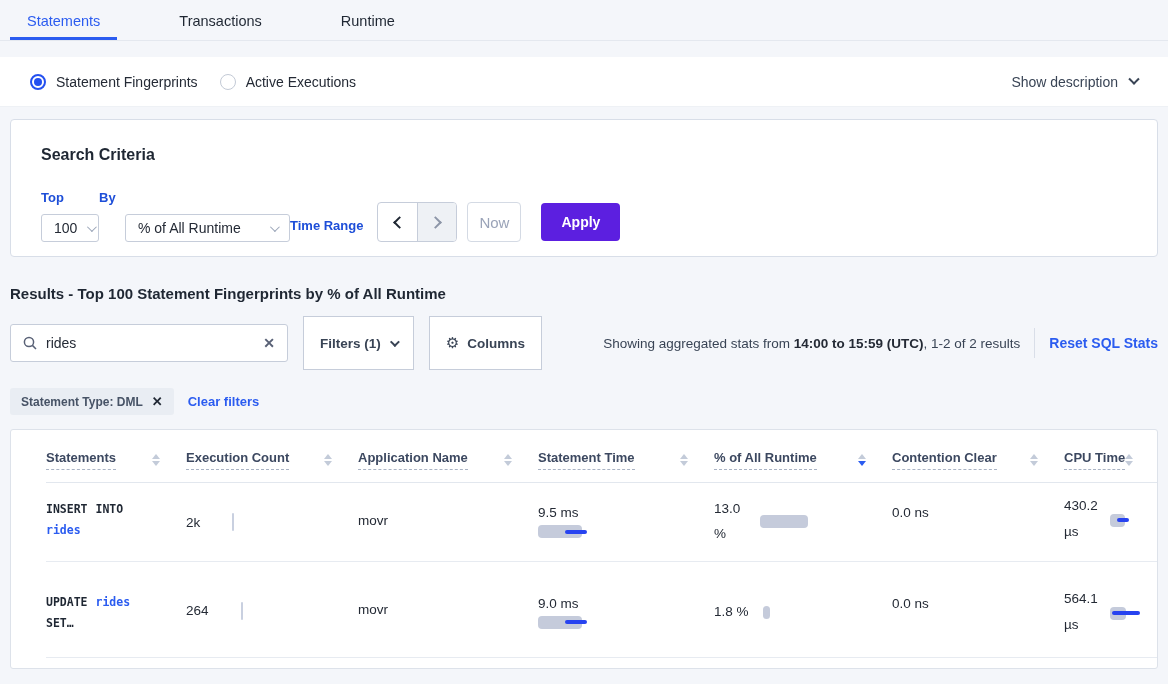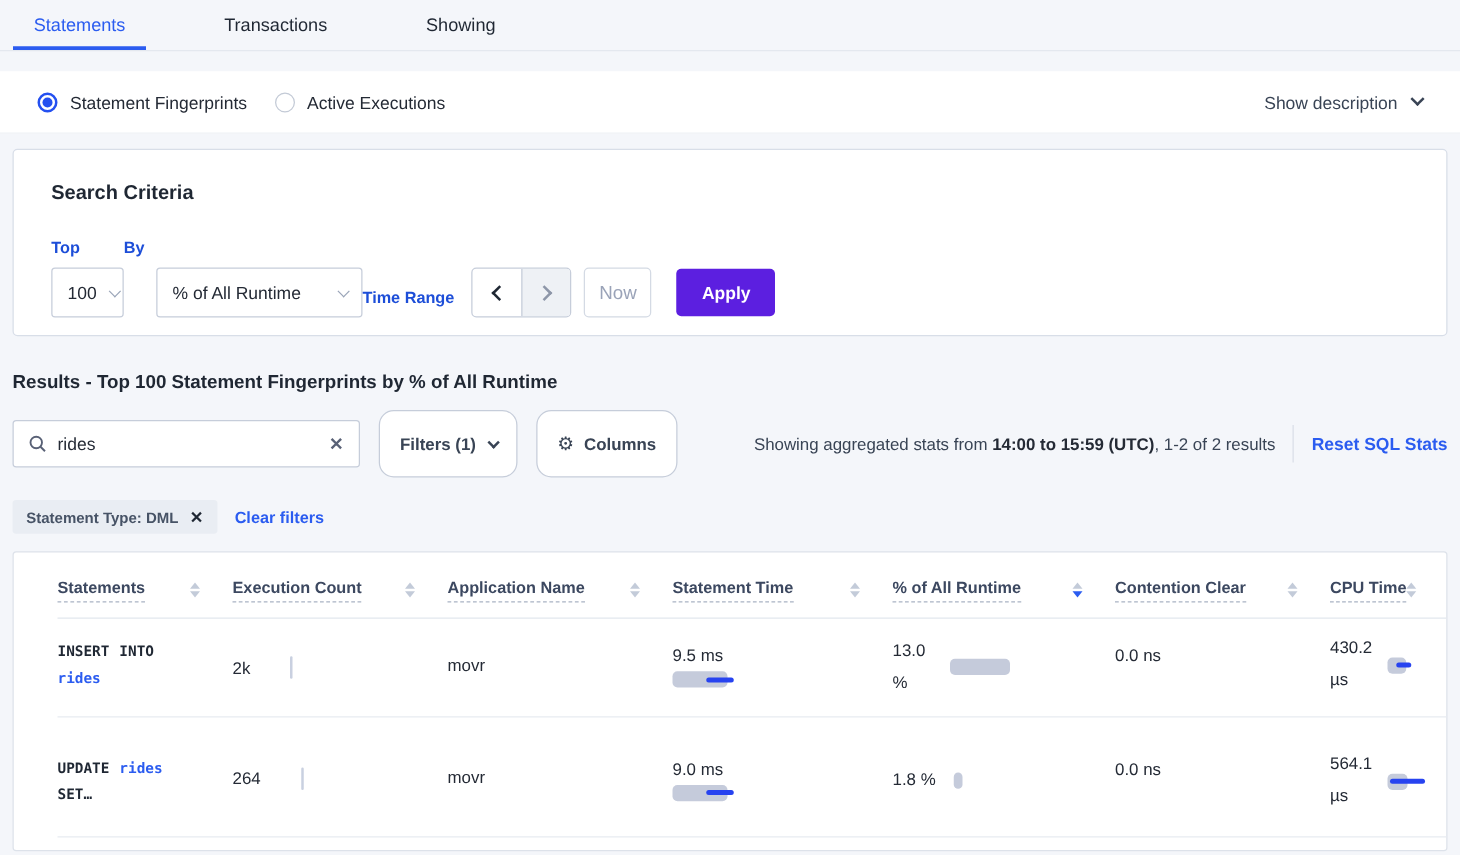--- a/index.html
+++ b/index.html
@@ -34,21 +34,21 @@
   .chev { width: 8px; height: 8px; border-right: 2px solid #394455; border-bottom: 2px solid #394455; transform: rotate(45deg) translate(-2px,-2px); margin-left: 12px; }
 
   
   .card { background: #fff; border: 1px solid #d8dee8; border-radius: 4px; margin: 12px 10px 0; }
   .criteria-card { padding: 26px 30px 14px; }
   .criteria-title { font-size: 16px; font-weight: bold; color: #1f2733; }
   .criteria-form { display: flex; align-items: flex-end; margin-top: 26px; }
   .field { display: flex; flex-direction: column; }
   .field-label { font-size: 13px; font-weight: bold; color: #1d4ed8; margin-bottom: 9px; }
   .select {
-    height: 40px; border: 1px solid #c6cdda; border-radius: 3px; background: #fff;
+    height: 28px; border: 1px solid #c6cdda; border-radius: 3px; background: #fff;
     display: flex; align-items: center; justify-content: space-between; padding: 0 12px;
     font-size: 14px; color: #242a35; cursor: pointer;
   }
   .select .chev-sm { width: 7px; height: 7px; border-right: 1.6px solid #9aa5b8; border-bottom: 1.6px solid #9aa5b8; transform: rotate(45deg) translateY(-2px); margin-left: 10px; flex: none; }
   .sel-top { width: 58px; }
   .sel-by { width: 165px; margin-left: 26px; }
   .sel-time { width: 285px; margin-left: 16px; }
   .time-left { display: flex; align-items: center; }
   .time-badge { background: #dde2ec; border-radius: 3px; font-size: 12px; font-weight: bold; color: #242a35; padding: 4px 9px; margin-right: 12px; }
   .step-group { display: flex; height: 40px; border: 1px solid #c6cdda; border-radius: 4px; overflow: hidden; margin-left: 14px; background: #fff; }
@@ -58,21 +58,21 @@
   .chev-right { width: 9px; height: 9px; border-right: 2.4px solid #8d96a8; border-top: 2.4px solid #8d96a8; transform: rotate(45deg); margin-right: 4px; }
   .now-btn { width: 54px; height: 40px; margin-left: 10px; border: 1px solid #d4dae4; border-radius: 4px; background: #fff; color: #9aa3b8; font-size: 15px; display: grid; place-items: center; cursor: pointer; }
   .apply-btn { width: 79px; height: 38px; margin-left: 20px; margin-bottom: 1px; border: none; border-radius: 4px; background: #5c1fe0; color: #fff; font-size: 14px; font-weight: bold; display: grid; place-items: center; cursor: pointer; }
 
   
   .results-heading { margin: 28px 10px 0; font-size: 15px; font-weight: bold; color: #1f2733; }
   .controls-row { margin: 14px 10px 0; display: flex; align-items: center; }
   .search-box { width: 278px; height: 38px; background: #fff; border: 1px solid #c6cdda; border-radius: 3px; display: flex; align-items: center; padding: 0 12px; }
   .search-box input { border: none; outline: none; flex: 1; font-size: 14px; font-family: "Liberation Sans", sans-serif; color: #242a35; margin-left: 9px; background: transparent; }
   .clear-x { color: #596176; font-size: 14px; font-weight: bold; cursor: pointer; line-height: 1; }
-  .btn-light { height: 54px; background: #fff; border: 1px solid #c6cdda; border-radius: 12px; display: flex; align-items: center; padding: 0 16px; font-size: 13.5px; font-weight: bold; color: #394455; margin-left: 15px; cursor: pointer; }
+  .btn-light { height: 54px; background: #fff; border: 1px solid #c6cdda; border-radius: 0; display: flex; align-items: center; padding: 0 16px; font-size: 13.5px; font-weight: bold; color: #394455; margin-left: 15px; cursor: pointer; }
   .btn-light .chev-sm2 { width: 7px; height: 7px; border-right: 2px solid #394455; border-bottom: 2px solid #394455; transform: rotate(45deg) translateY(-2px); margin-left: 9px; }
   .gear { font-size: 15px; margin-right: 8px; color: #394455; font-weight: normal; }
   .stats-text { margin-left: auto; font-size: 13.5px; color: #394455; white-space: nowrap; }
   .stats-text b { color: #242a35; }
   .vdivider { width: 1px; height: 30px; background: #d9dee8; margin: 0 14px; flex: none; }
   .reset-link { font-size: 14px; font-weight: bold; color: #2b5cf0; white-space: nowrap; cursor: pointer; }
 
   .pill-row { margin: 18px 10px 0; display: flex; align-items: center; }
   .pill { background: #e9edf3; border-radius: 3px; padding: 6px 11px; font-size: 12px; font-weight: bold; color: #475366; display: flex; align-items: center; }
   .pill .pill-x { margin-left: 9px; color: #1f2733; font-size: 13px; cursor: pointer; }
@@ -109,21 +109,21 @@
   .cpu-cell { display: flex; flex-direction: row; font-size: 13.5px; margin-top: 0; }
   .cpu-text { max-width: 46px; line-height: 1.95; }
   .cpu-cell .barchart { margin-top: 2px; } .m16 { margin-top: 16px; }
 </style>
 </head>
 <body>
 
 <div class="tabbar">
   <div class="tab active">Statements</div>
   <div class="tab">Transactions</div>
-  <div class="tab">Showing</div>
+  <div class="tab">Runtime</div>
 </div>
 
 <div class="toggle-strip">
   <div class="radio-group">
     <div class="radio-opt selected">
       <span class="radio-circle"></span>
       <span class="radio-label">Statement Fingerprints</span>
     </div>
     <div class="radio-opt">
       <span class="radio-circle"></span>

